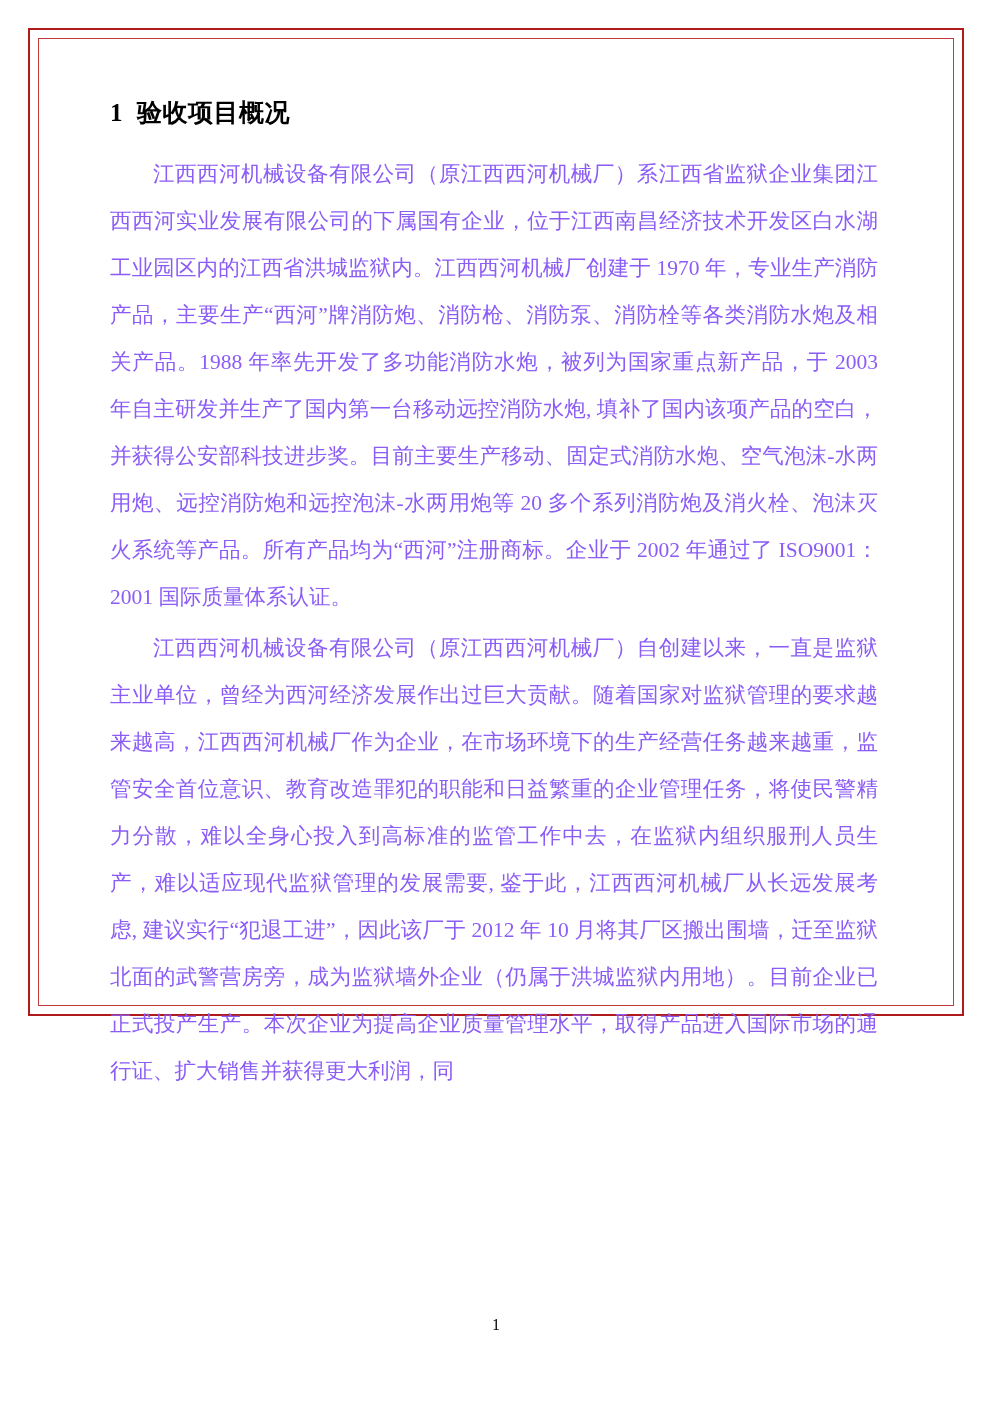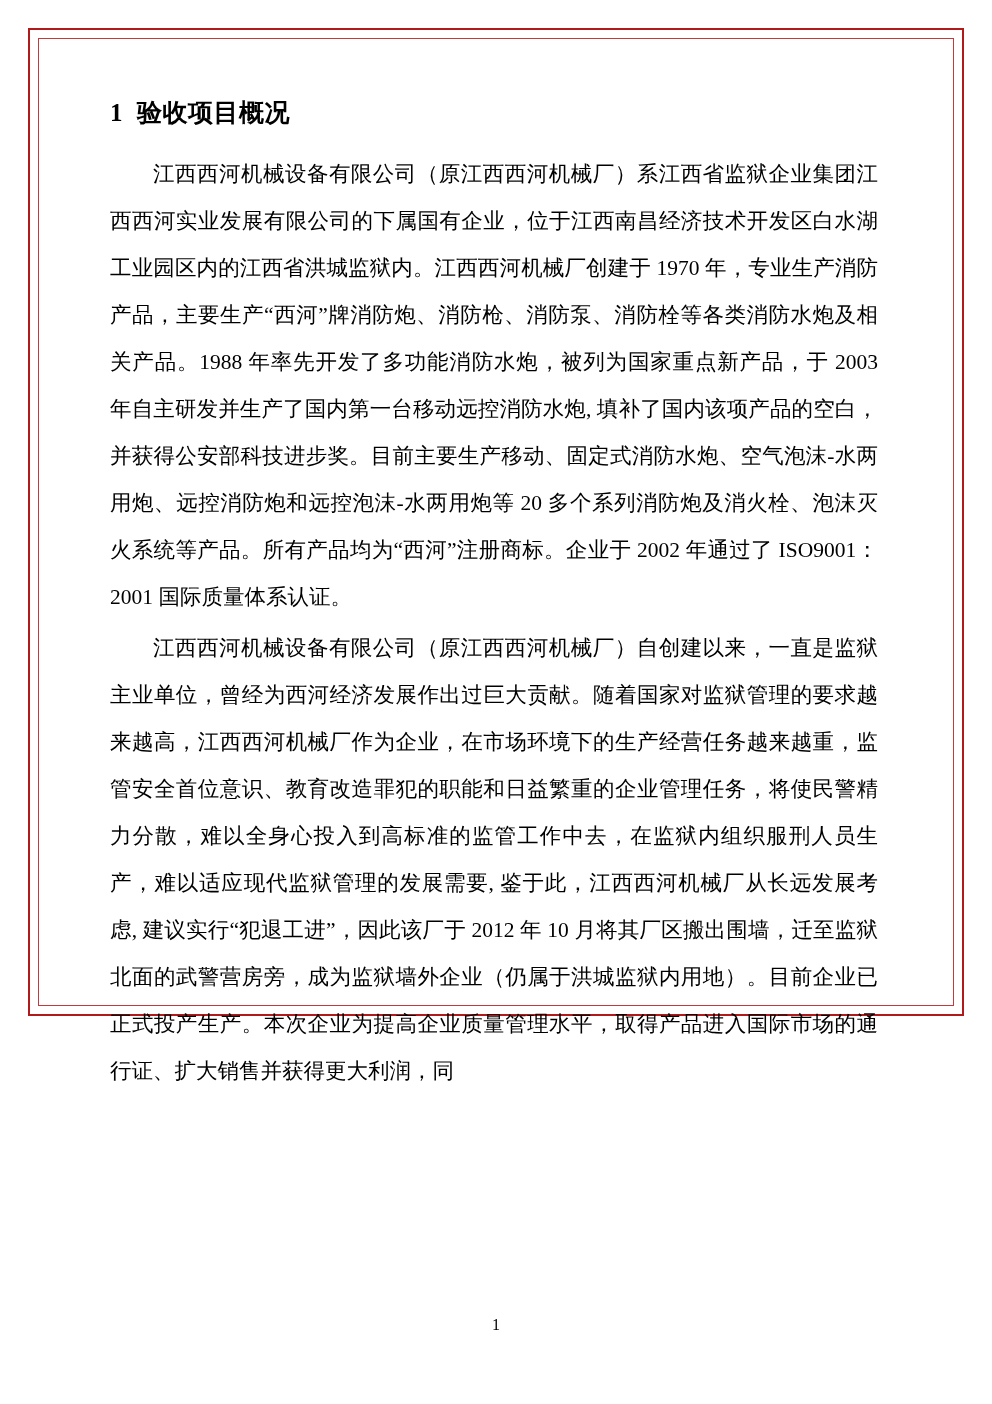--- a/index.html
+++ b/index.html
@@ -63,21 +63,21 @@
     margin-right: 14px;
   }
 
   p.para {
     font-size: 21.5px;
     line-height: 47px;
     margin: 0 0 4px 0;
     text-align: justify;
     text-justify: inter-ideograph;
     text-indent: 2em;
-    color: #000000;
+    color: #8b5cf6;
     font-family: "Liberation Serif", "DejaVu Serif", serif;
   }
 
   .page-number {
     position: absolute;
     left: 0;
     right: 0;
     top: 1316px;
     text-align: center;
     font-size: 16px;

